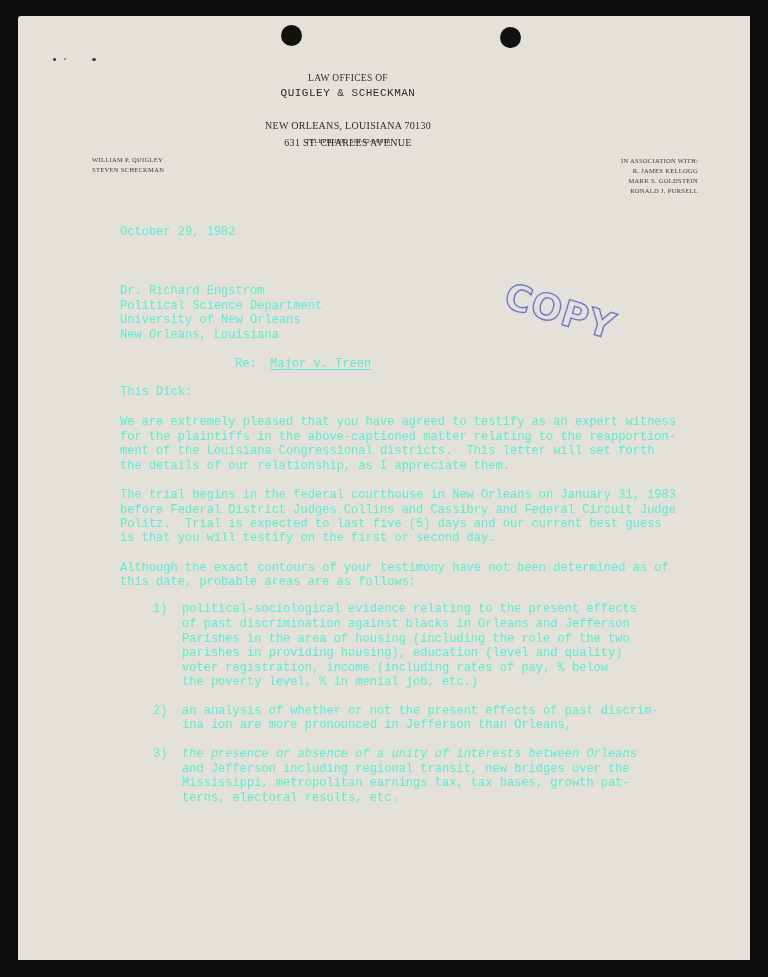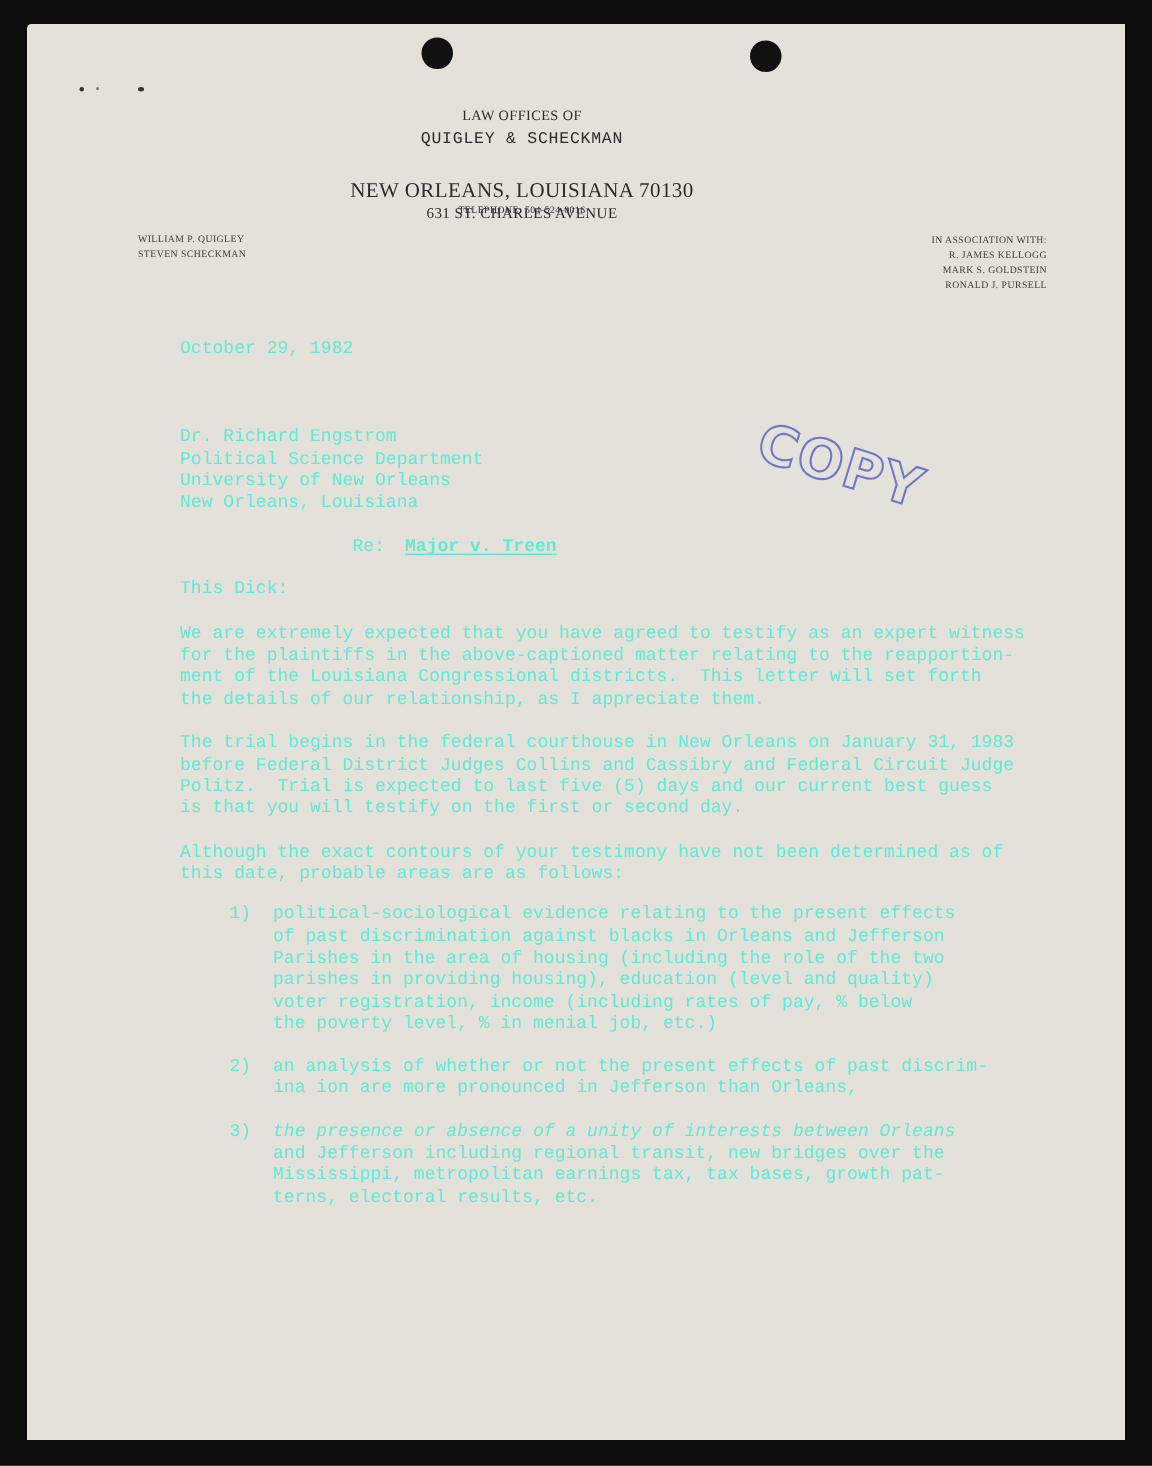--- a/index.html
+++ b/index.html
@@ -54,21 +54,20 @@
       font-size: 12px;
       color: #5eead4;
       white-space: pre;
       position: absolute;
       line-height: 14.8px;
       letter-spacing: 0.02px;
     }
     .underline {
       text-decoration: underline;
       text-underline-offset: 2px;
-      font-weight: bold;
     }
     .stamp {
       position: absolute;
       left: 512px;
       top: 275px;
       transform: rotate(17deg);
       transform-origin: left top;
       font-family: "DejaVu Sans", sans-serif;
       font-weight: bold;
       font-size: 36px;
@@ -85,21 +84,21 @@
 <div class="hole" style="left:281px; top:25px;"></div>
 <div class="hole" style="left:500px; top:27px;"></div>
 
 <div class="speck" style="left:53px; top:58px; width:3px; height:3px;"></div>
 <div class="speck" style="left:64px; top:58px; width:2px; height:2px; background:#777;"></div>
 <div class="speck" style="left:92px; top:58px; width:4px; height:3px;"></div>
 
 <div class="letterhead-center" style="top:73px; font-size:9.5px; font-family:'Liberation Serif', serif;">LAW OFFICES OF</div>
 <div class="letterhead-center" style="top:87px; font-size:11px; font-family:Liberation Mono, monospace; letter-spacing:0.5px;">QUIGLEY &amp; SCHECKMAN</div>
 <div class="letterhead-center" style="top:108px; font-size:10px; font-family:'Liberation Serif', serif;margin-top:29px;">631 ST. CHARLES AVENUE</div>
-<div class="letterhead-center" style="top:120px; font-size:14px; font-family:'Liberation Serif', serif;">NEW ORLEANS, LOUISIANA 70130</div>
+<div class="letterhead-center" style="top:120px; font-size:10px; font-family:'Liberation Serif', serif;">NEW ORLEANS, LOUISIANA 70130</div>
 <div class="letterhead-center" style="top:137px; font-size:6.5px; font-family:'Liberation Serif', serif;">TELEPHONE: 504-524-0016</div>
 
 <div class="lh-small" style="left:92px; top:155px;">
   <div>WILLIAM P. QUIGLEY</div>
   <div>STEVEN SCHECKMAN</div>
 </div>
 
 <div class="lh-small" style="left:608px; top:156px; width:90px; text-align:right;">
   <div>IN ASSOCIATION WITH:</div>
   <div>R. JAMES KELLOGG</div>
@@ -117,21 +116,21 @@
   <div class="mono" style="left:120px; top:313px;">University of New Orleans</div>
   <div class="mono" style="left:120px; top:328px;">New Orleans, Louisiana</div>
 </div>
 
 <div class="mono" style="left:235px; top:357px;">Re:</div>
 <div class="mono underline" style="left:270px; top:357px;">Major v. Treen</div>
 
 <div class="mono" style="left:120px; top:385px;">This Dick:</div>
 
 <div>
-  <div class="mono" style="left:120px; top:415px;">We are extremely expected that you have agreed to testify as an expert witness</div>
+  <div class="mono" style="left:120px; top:415px;">We are extremely pleased that you have agreed to testify as an expert witness</div>
   <div class="mono" style="left:120px; top:430px;">for the plaintiffs in the above-captioned matter relating to the reapportion-</div>
   <div class="mono" style="left:120px; top:444px;">ment of the Louisiana Congressional districts.  This letter will set forth</div>
   <div class="mono" style="left:120px; top:459px;">the details of our relationship, as I appreciate them.</div>
 </div>
 
 <div>
   <div class="mono" style="left:120px; top:488px;">The trial begins in the federal courthouse in New Orleans on January 31, 1983</div>
   <div class="mono" style="left:120px; top:503px;">before Federal District Judges Collins and Cassibry and Federal Circuit Judge</div>
   <div class="mono" style="left:120px; top:517px;">Politz.  Trial is expected to last five (5) days and our current best guess</div>
   <div class="mono" style="left:120px; top:531px;">is that you will testify on the first or second day.</div>

